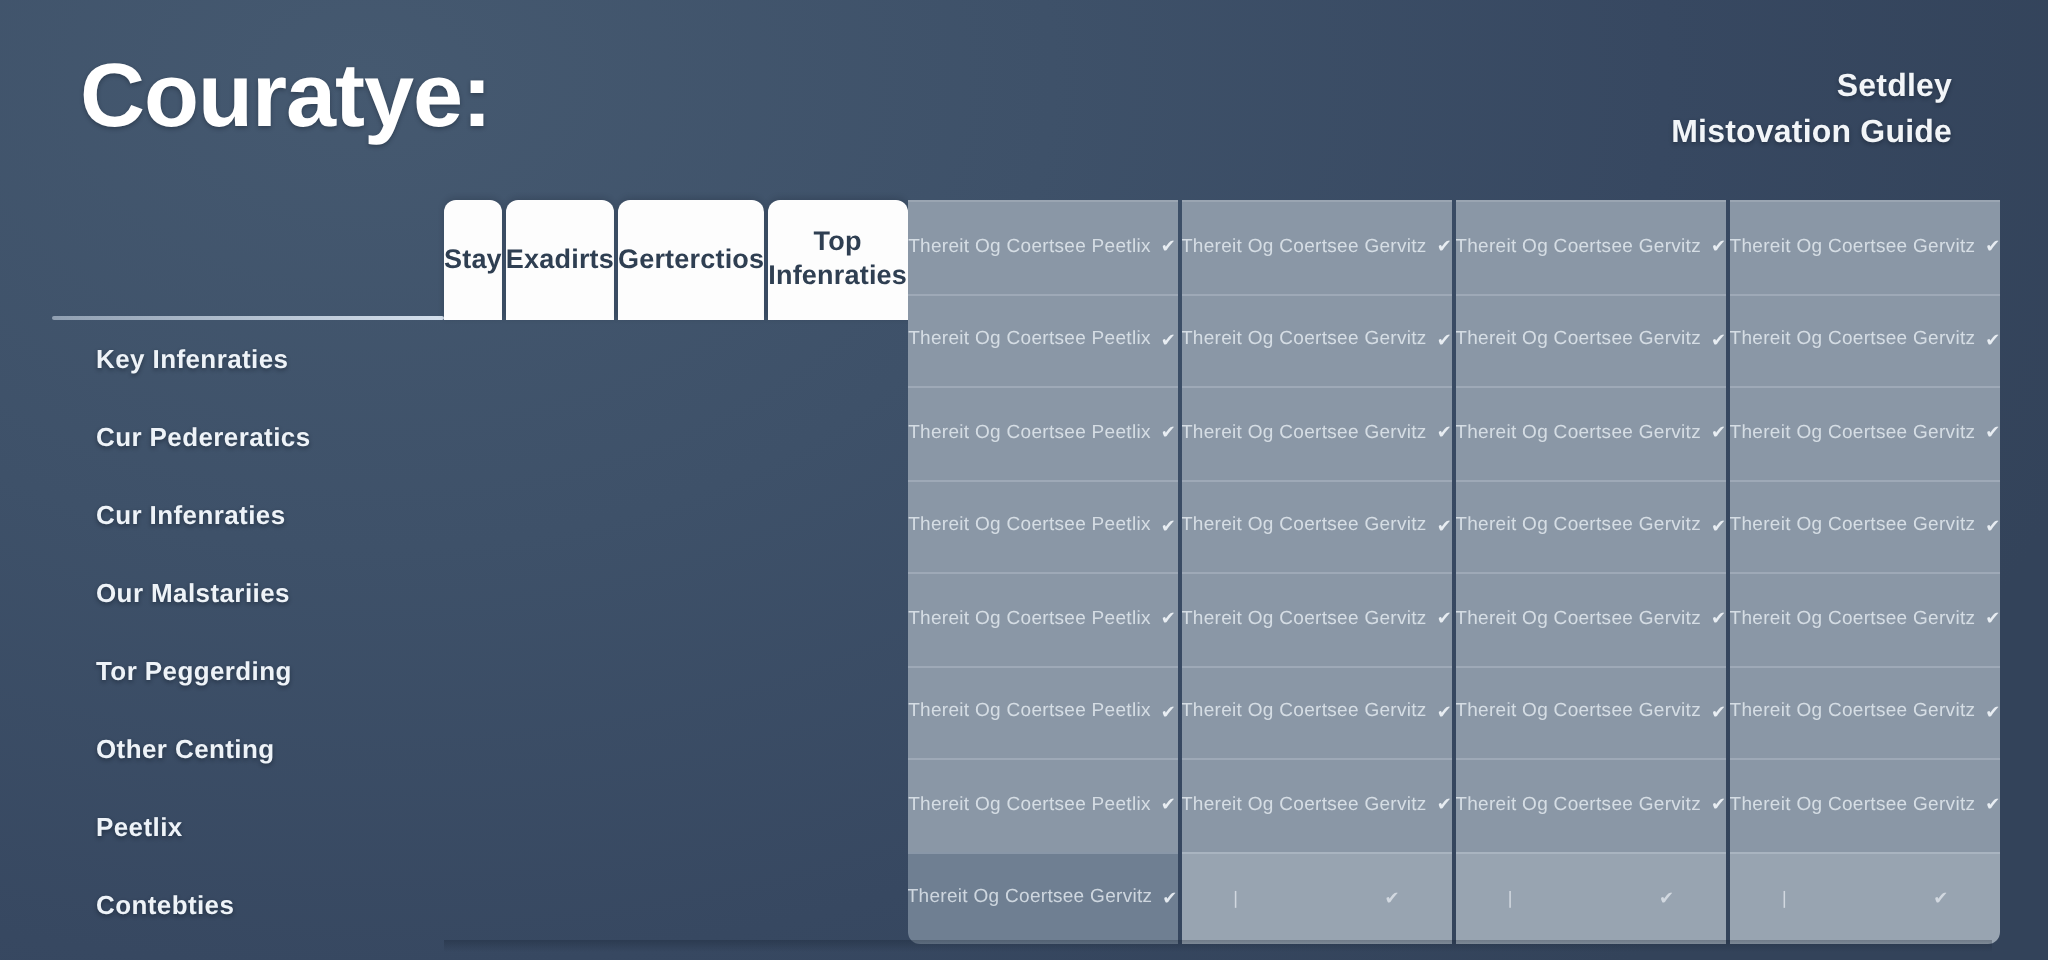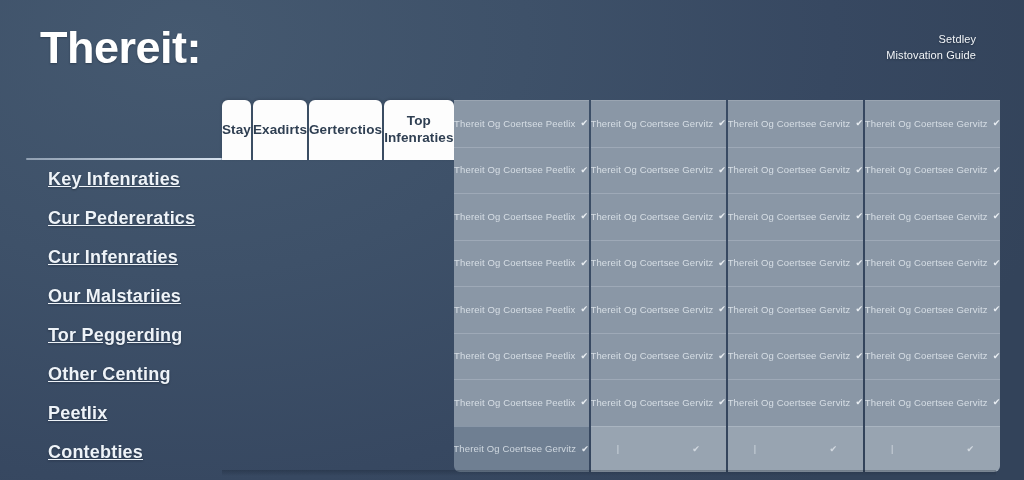--- a/index.html
+++ b/index.html
@@ -37,22 +37,22 @@
     text-shadow: 0 1px 2px rgba(12,20,32,0.35);
   }
 
   
   #brand {
     position: absolute;
     right: 48px;
     top: 32px;
     text-align: right;
     color: #f2f5f8;
-    font-size: 11px;
-    font-weight: normal;
+    font-size: 16px;
+    font-weight: bold;
     line-height: 1.45;
     letter-spacing: 0.1px;
     text-shadow: 0 1px 2px rgba(12,20,32,0.4);
   }
   #brand .brand-line2 { white-space: nowrap; }
 
   
   #label-divider {
     position: absolute;
     left: 26px;
@@ -71,26 +71,25 @@
     width: 176px;
     height: 312px;
     display: flex;
     flex-direction: column;
   }
   .row-label {
     flex: 1 1 0;
     display: flex;
     align-items: center;
     color: #eef3f8;
-    font-size: 18px;
+    font-size: 13px;
     font-weight: bold;
     letter-spacing: 0.2px;
     white-space: nowrap;
     text-shadow: 0 1px 2px rgba(12,20,32,0.45);
-    text-decoration: underline;
   }
 
   
   #matrix {
     position: absolute;
     left: 222px;
     top: 100px;
     width: 774px;
     height: 372px;
     display: flex;
@@ -190,21 +189,21 @@
     width: 774px;
     height: 6px;
     background: linear-gradient(to bottom, rgba(18,28,42,0.30), rgba(18,28,42,0));
   }
 </style>
 </head>
 <body>
 
 <div id="stage">
 
-  <div id="page-title">Thereit:</div>
+  <div id="page-title">Couratye:</div>
 
   <div id="brand">
     <div class="brand-line1">Setdley</div>
     <div class="brand-line2">Mistovation Guide</div>
   </div>
 
   <div id="label-divider"></div>
 
   <div id="row-labels">
       <div class="row-label">Key Infenraties</div>

